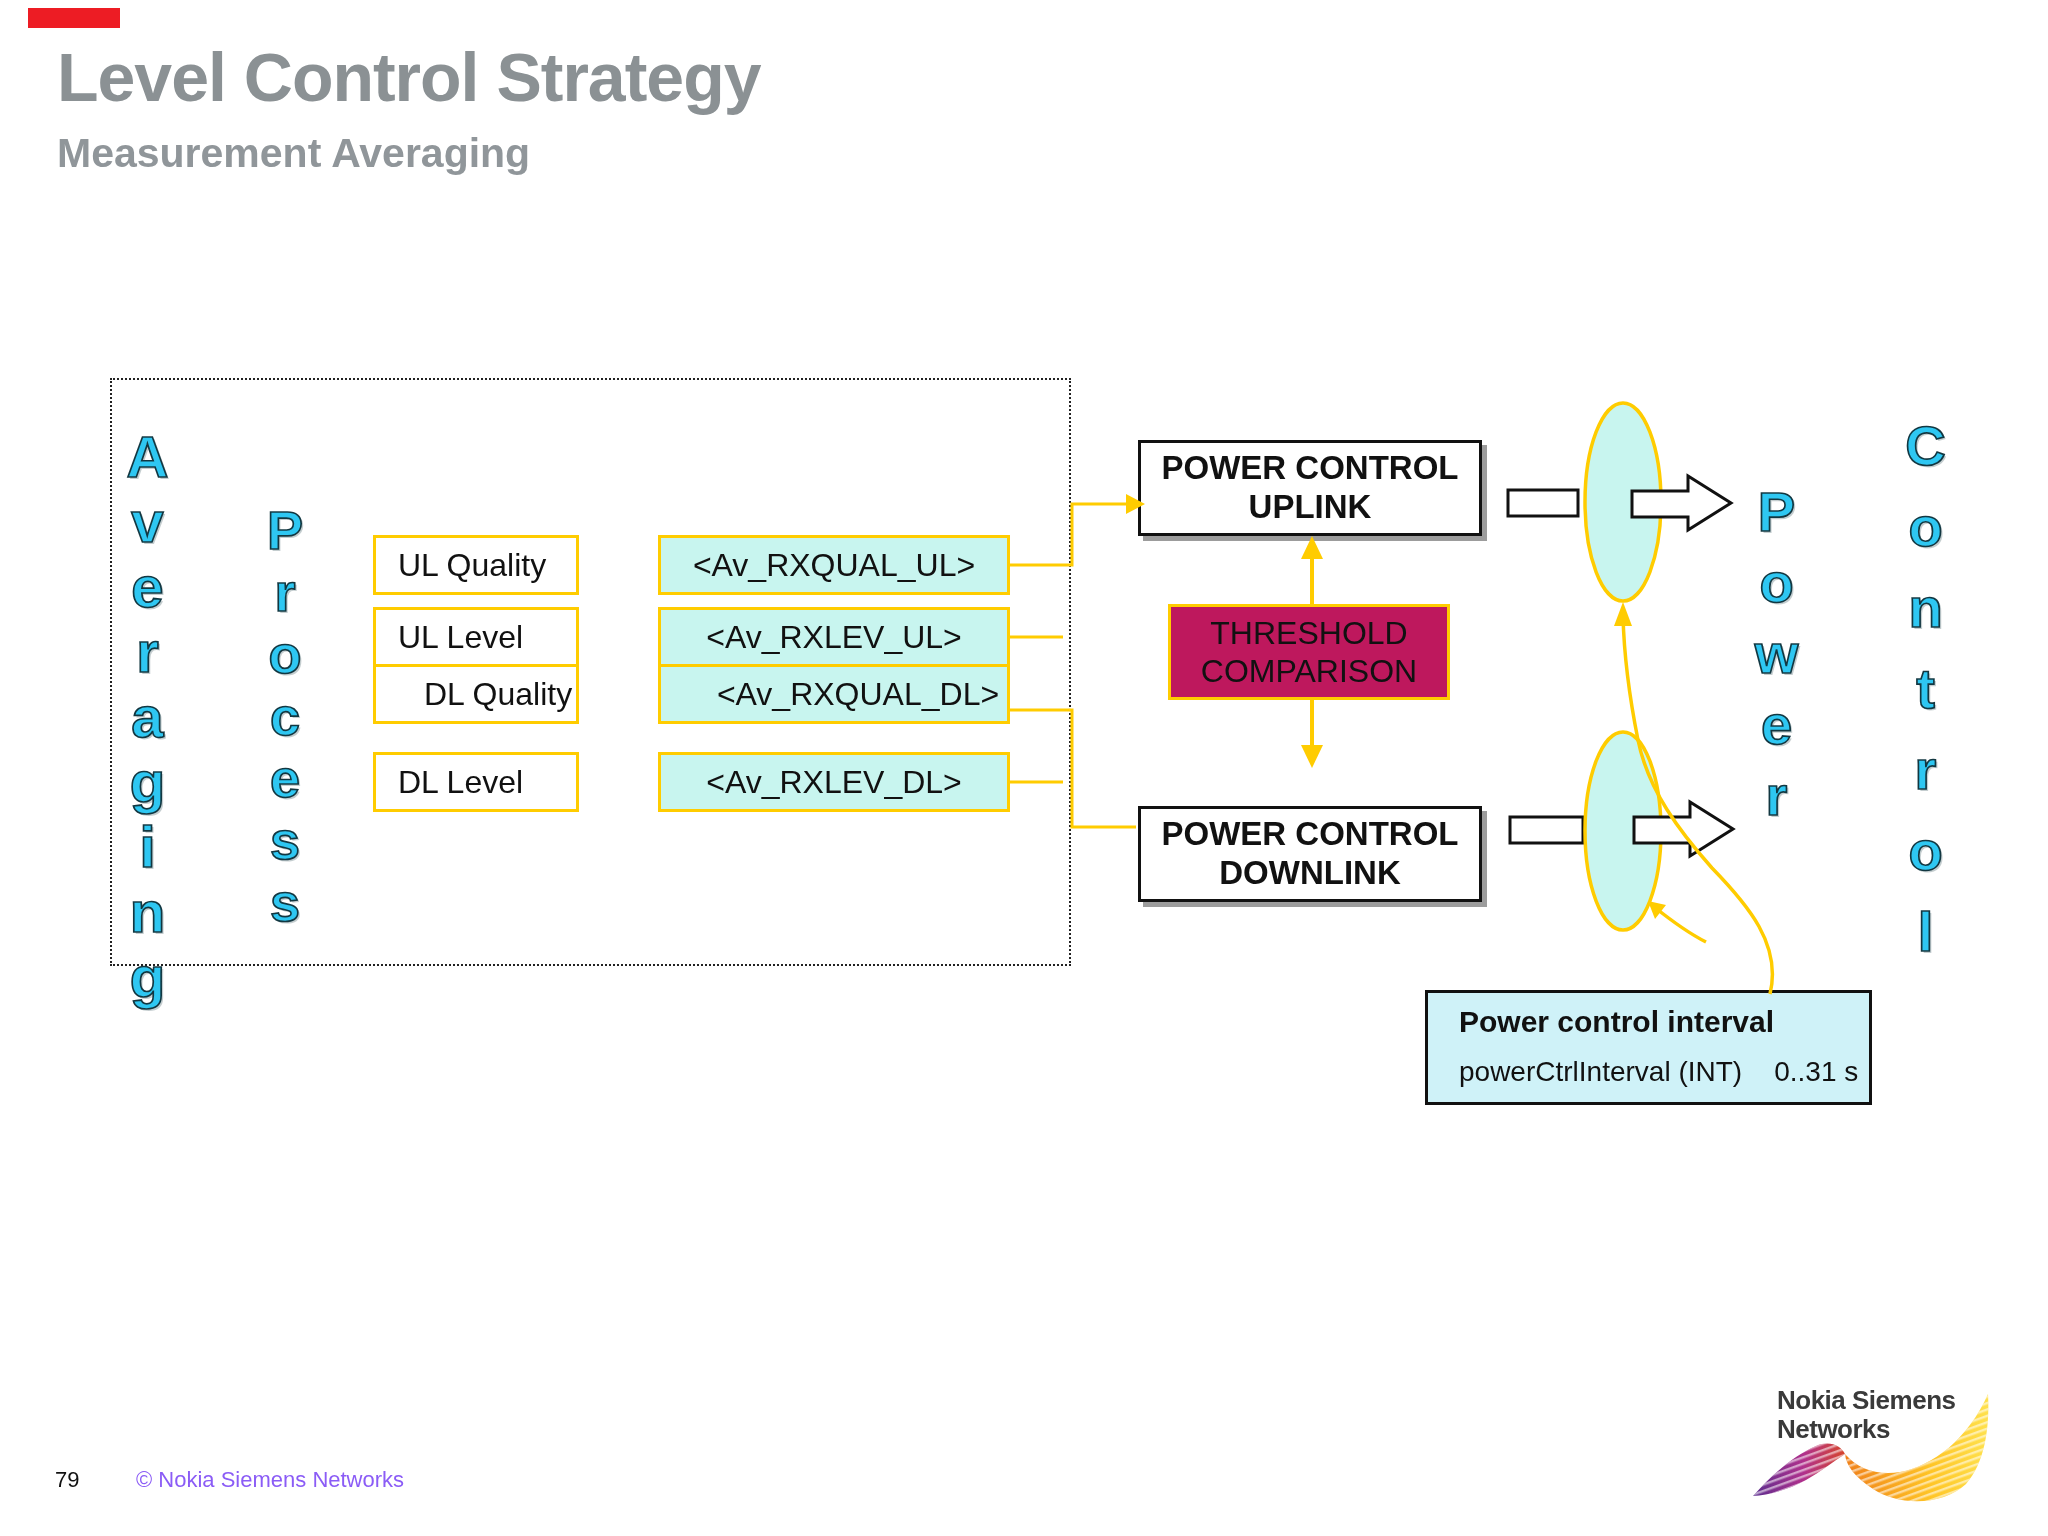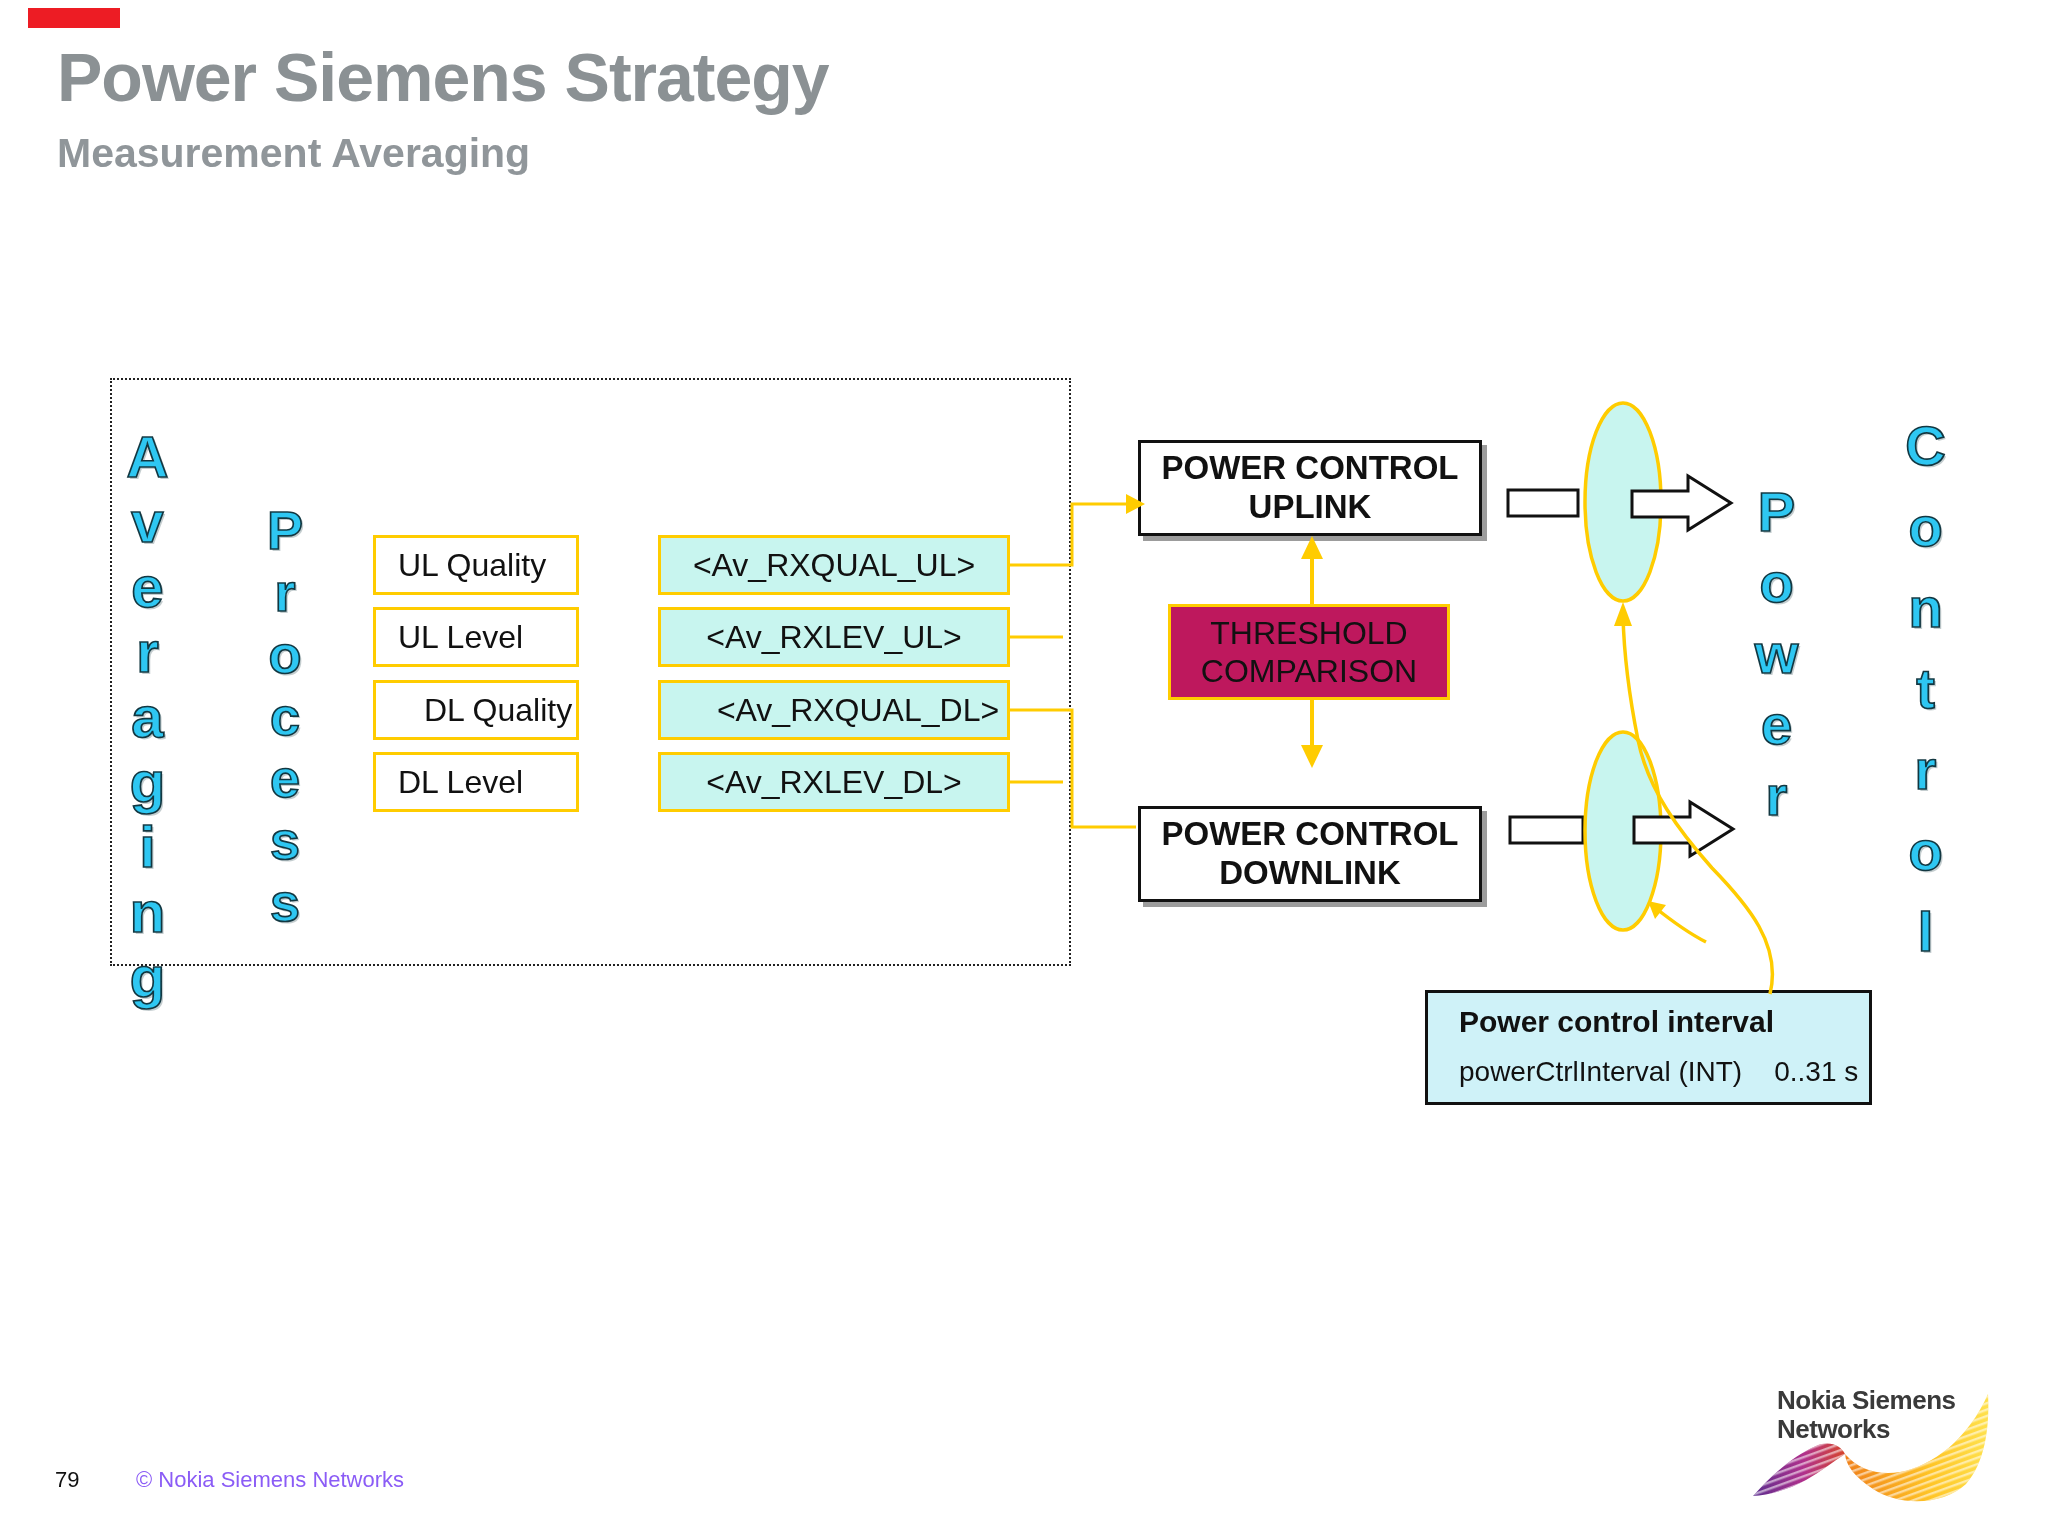--- a/index.html
+++ b/index.html
@@ -20,21 +20,21 @@
   .vword.process{left:258px;top:500px;font-size:54px;letter-spacing:2px;}
   .vword.power{left:1748px;top:480px;font-size:56px;letter-spacing:8px;}
   .vword.control{left:1897px;top:414px;font-size:56px;letter-spacing:18px;}
 
   .mlabel{position:absolute;left:373px;width:206px;height:60px;background:#fff;
           border:3px solid #FFCC00;box-sizing:border-box;display:flex;align-items:center;
           padding-left:22px;font-size:32px;color:#111;}
   .mvalue{position:absolute;left:658px;width:352px;height:60px;background:#C8F5EF;
           border:3px solid #FFCC00;box-sizing:border-box;display:flex;align-items:center;
           justify-content:center;font-size:32px;color:#111;}
-  .row1{top:535px;} .row2{top:607px;} .row3{top:680px;padding-left:48px;} .row4{top:752px;}
+  .row1{top:535px;} .row2{top:607px;} .row3{top:664px;padding-left:48px;} .row4{top:752px;}
 
   .pcbox{position:absolute;left:1138px;width:344px;height:96px;background:#fff;
          border:3px solid #111;box-sizing:border-box;box-shadow:5px 5px 0 #9C9C9C;
          display:flex;align-items:center;justify-content:center;text-align:center;
          font-size:33px;font-weight:bold;line-height:1.18;color:#111;}
   .pc-uplink{top:440px;} .pc-downlink{top:770px;margin-top:36px;}
   .thbox{position:absolute;left:1168px;top:604px;width:282px;height:96px;background:#be185d;
          border:3px solid #FFCC00;box-sizing:border-box;display:flex;align-items:center;
          justify-content:center;text-align:center;font-size:32px;line-height:1.2;color:#111;}
 
@@ -54,21 +54,21 @@
 
   .overlay{position:absolute;left:0;top:0;pointer-events:none;}
 </style>
 </head>
 <body>
 
 <div class="slide">
 
   <div class="accent-bar"></div>
 
-  <div class="title">Power Siemens Strategy</div>
+  <div class="title">Level Control Strategy</div>
   <div class="subtitle">Measurement Averaging</div>
 
   <div class="dotted-box"></div>
 
   <div class="vword averaging">Averaging</div>
   <div class="vword process">Process</div>
   <div class="vword power">Power</div>
   <div class="vword control">Control</div>
 
   <div class="mlabel row1">UL Quality</div>

